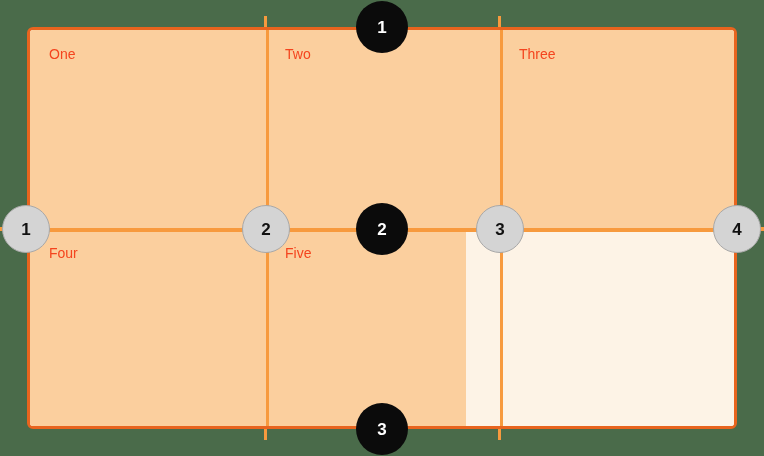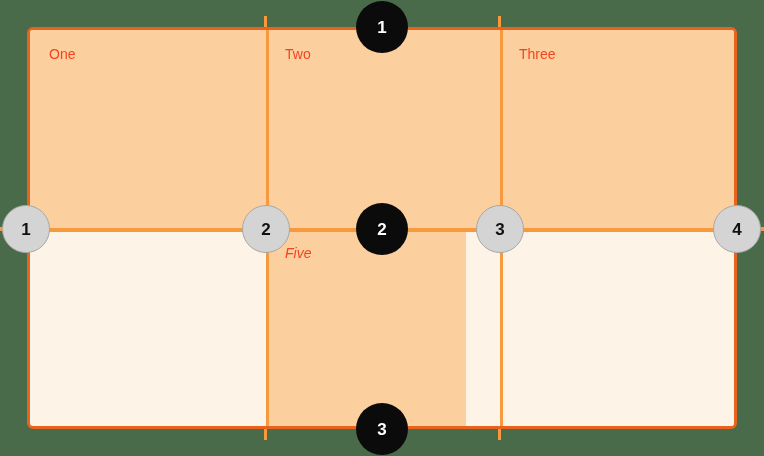--- a/index.html
+++ b/index.html
@@ -53,21 +53,21 @@
     color: #f4441e;
     font-family: "Liberation Sans", sans-serif;
     white-space: nowrap;
   }
 
   
   .c-one   { left: 0px;   top: 0px;   width: 236px; height: 199px; }
   .c-two   { left: 236px; top: 0px;   width: 234px; height: 199px; text-align: center; }
   .c-three { left: 470px; top: 0px;   width: 280px; height: 199px; text-align: right; }
   .c-four  { left: 0px;   top: 199px; width: 236px; height: 197px; }
-  .c-five  { left: 236px; top: 199px; width: 200px; height: 197px; font-style: italic; }
+  .c-five  { left: 236px; top: 199px; width: 200px; height: 197px; }
   .c-six   { left: 470px; top: 199px; width: 234px; height: 197px; }
 
   
   .divider {
     position: absolute;
     background: #f79a3e;
   }
   .divider.vertical   { width: 3px; }
   .divider.horizontal { height: 4px; }
 
@@ -130,20 +130,23 @@
     </div>
 
     <div class="cell c-two">
       <span class="cell-label">Two</span>
     </div>
 
     <div class="cell c-three">
       <span class="cell-label">Three</span>
     </div>
 
+    <div class="cell c-four">
+      <span class="cell-label">Four</span>
+    </div>
 
     <div class="cell c-five">
       <span class="cell-label">Five</span>
     </div>
 
     <div class="cell c-six empty">
       <span class="cell-label"></span>
     </div>
 
     <div class="divider vertical v-1"></div>

